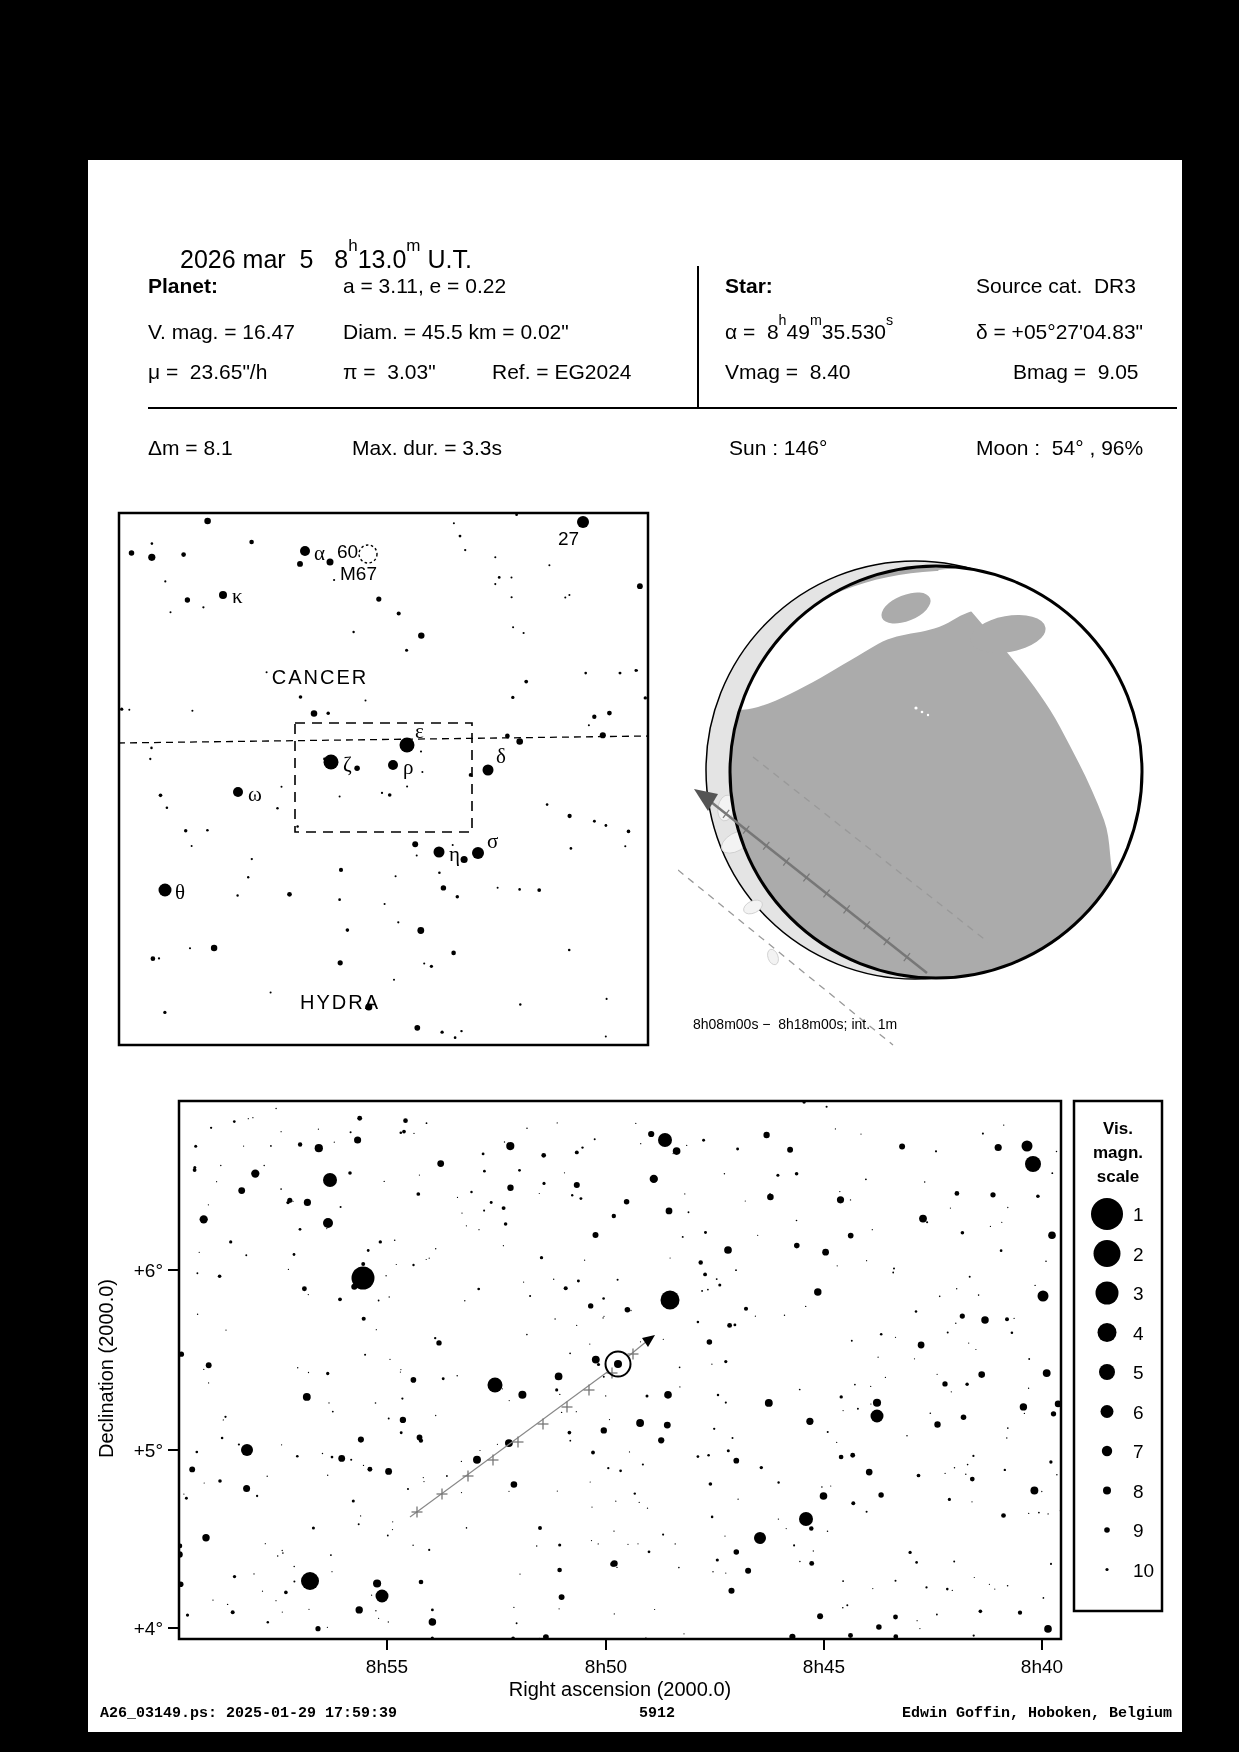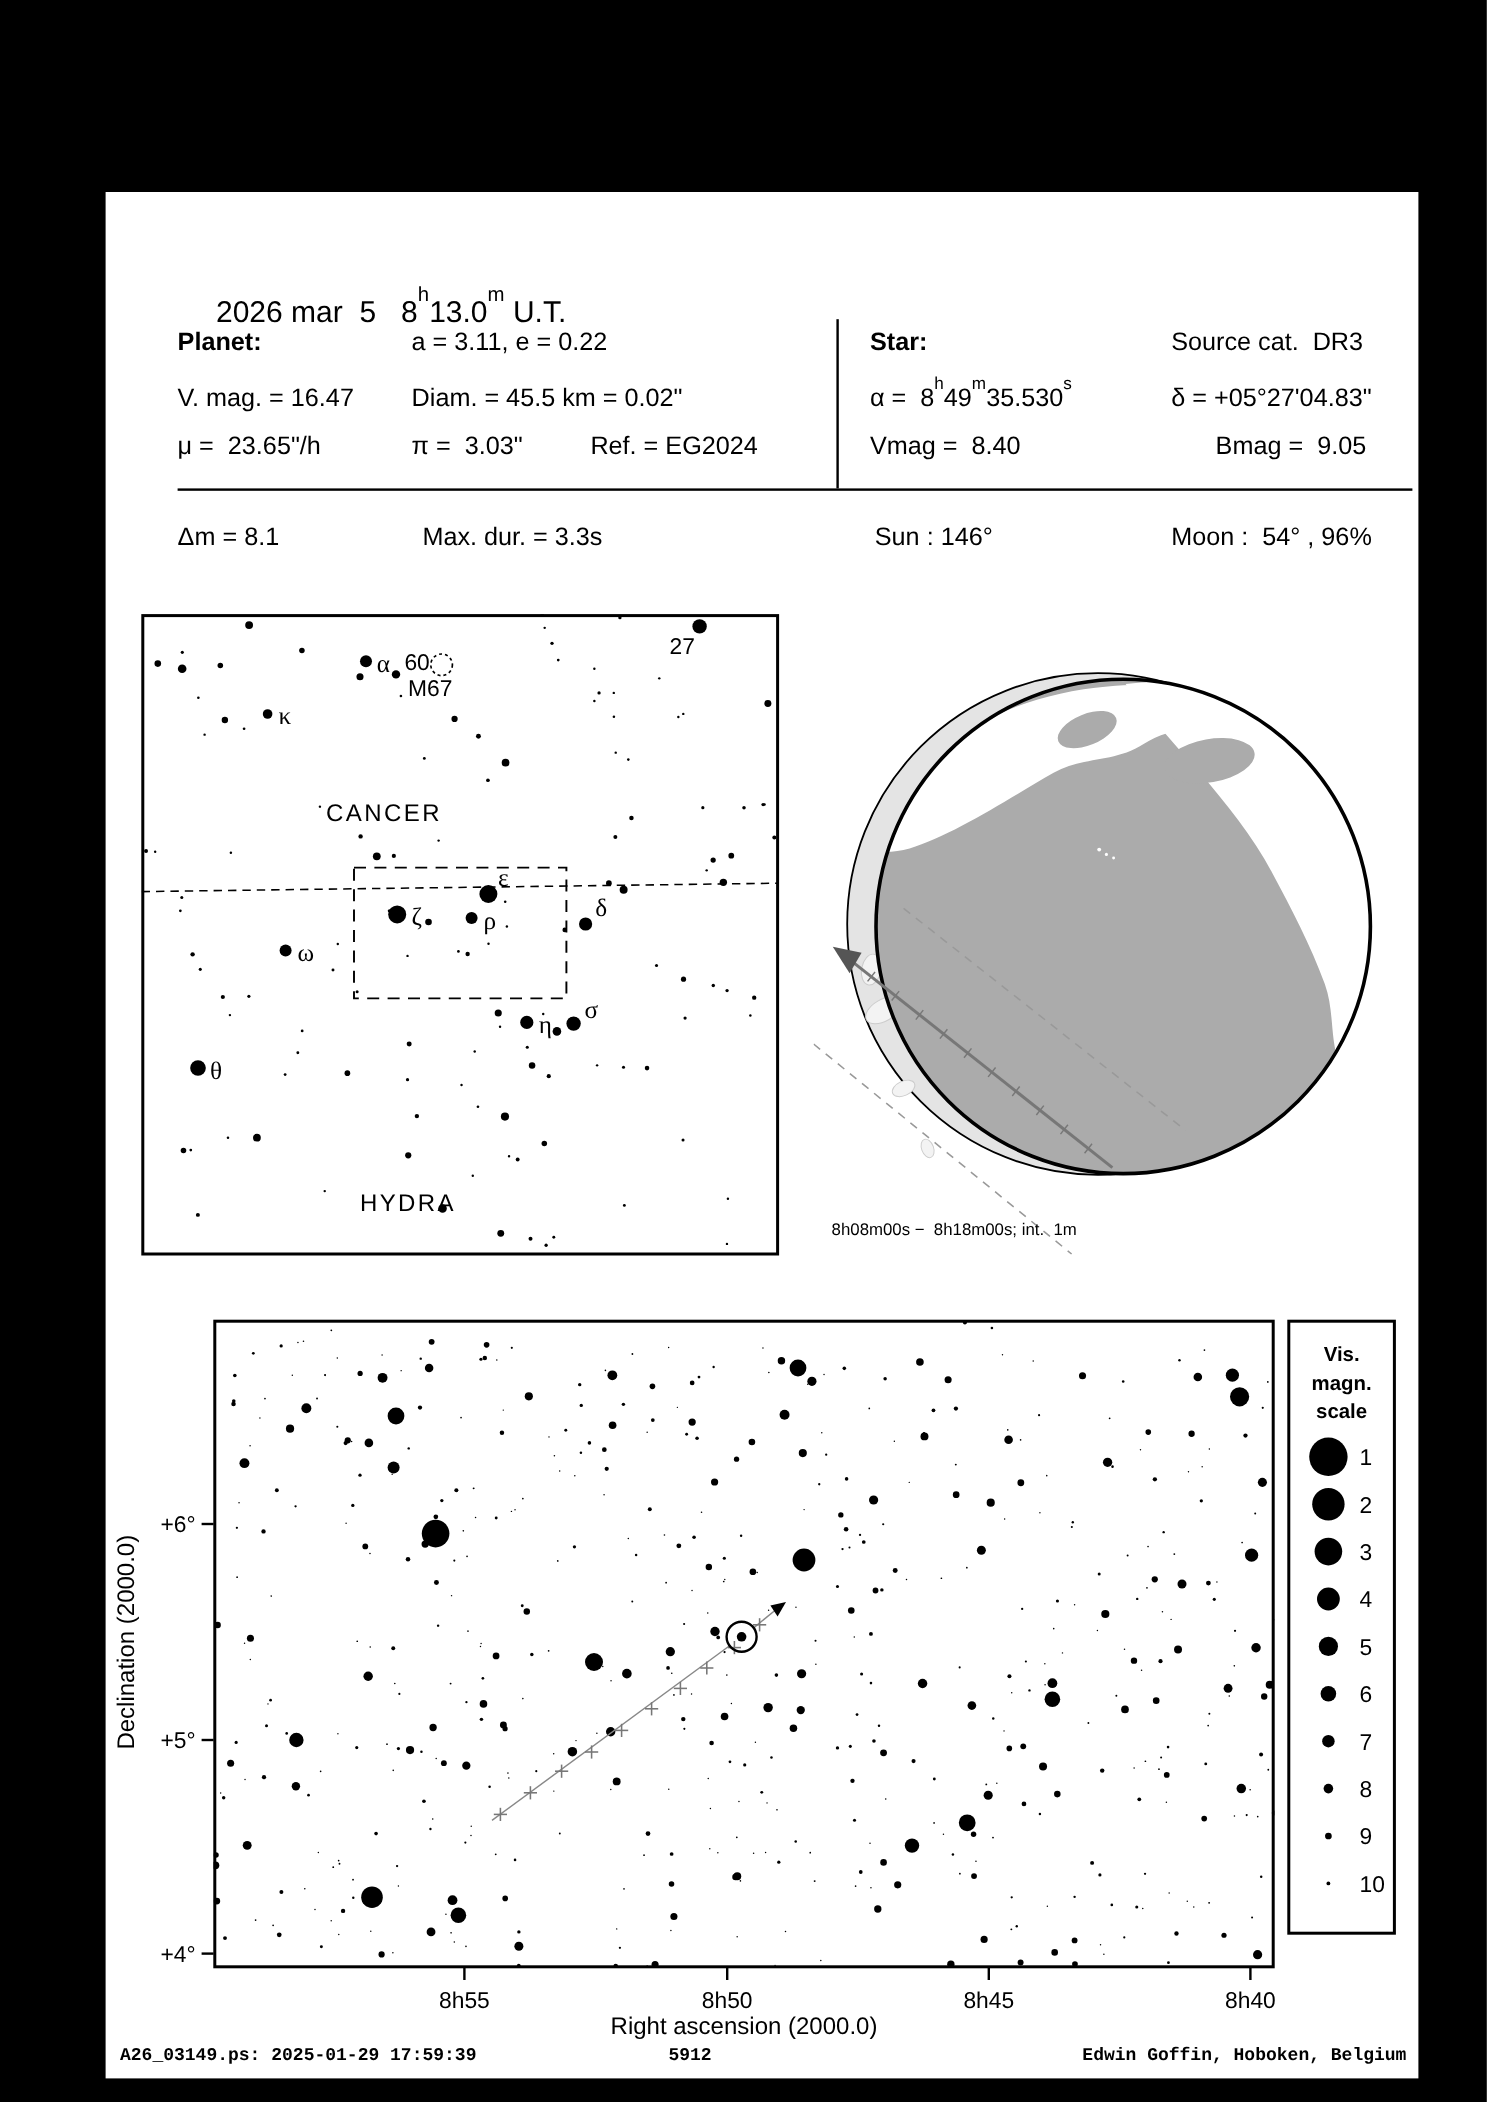--- a/index.html
+++ b/index.html
@@ -891,15 +891,15 @@
       <circle cx="34" cy="430" r="2.8" fill="#000"></circle>
       <text x="60" y="437" class="lg">9</text>
       <circle cx="34" cy="469.5" r="1.6" fill="#000"></circle>
       <text x="60" y="476.5" class="lg">10</text>
     </svg>
 
   <div class="abs axis-label" style="left:282px;top:1518px;width:500px;white-space:normal;">Right ascension (2000.0)</div>
   <div class="abs axis-label" style="left:-132px;top:1197px;width:300px;white-space:normal;transform:rotate(-90deg);">Declination (2000.0)</div>
 
   <div class="abs footer" style="left:12px;top:1545px;">A26_03149.ps: 2025-01-29 17:59:39</div>
-  <div class="abs footer" style="left:387px;top:1545px;width:200px;text-align:center;">5912</div>
+  <div class="abs footer" style="left:387px;top:1545px;width:200px;text-align:right;">5912</div>
   <div class="abs footer" style="right:10px;top:1545px;">Edwin Goffin, Hoboken, Belgium</div>
 </div>
 
 </body></html>

